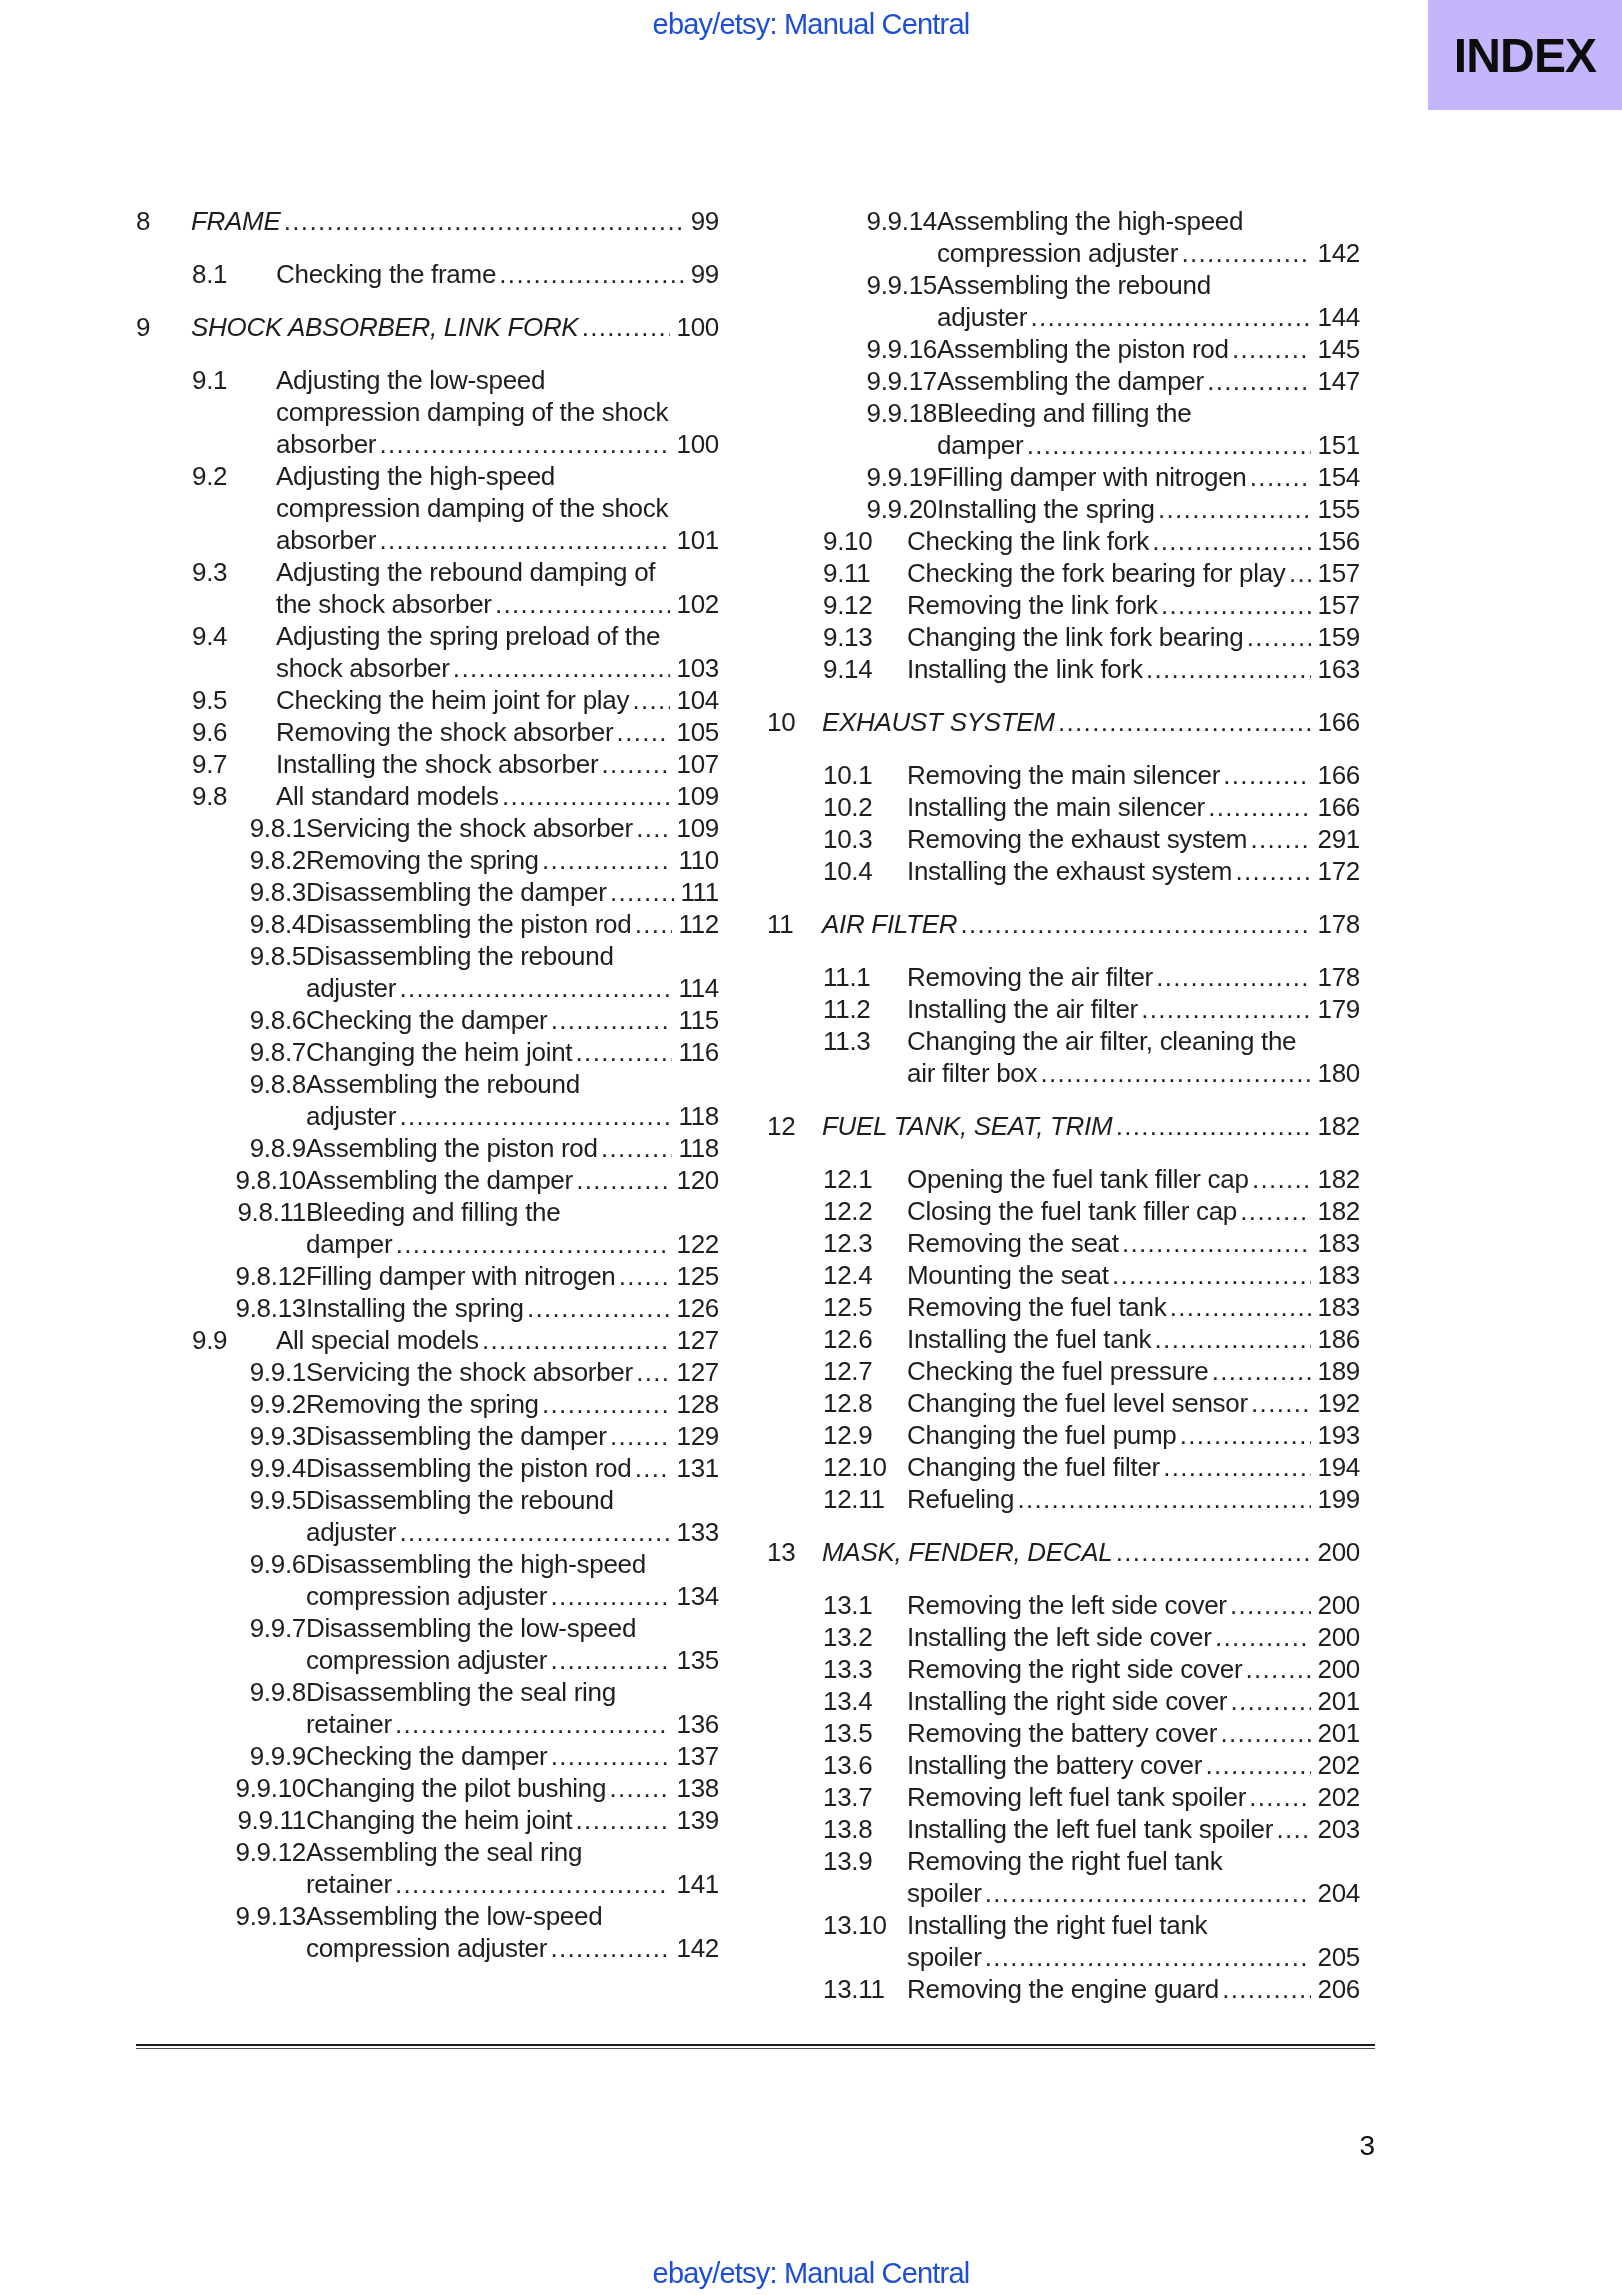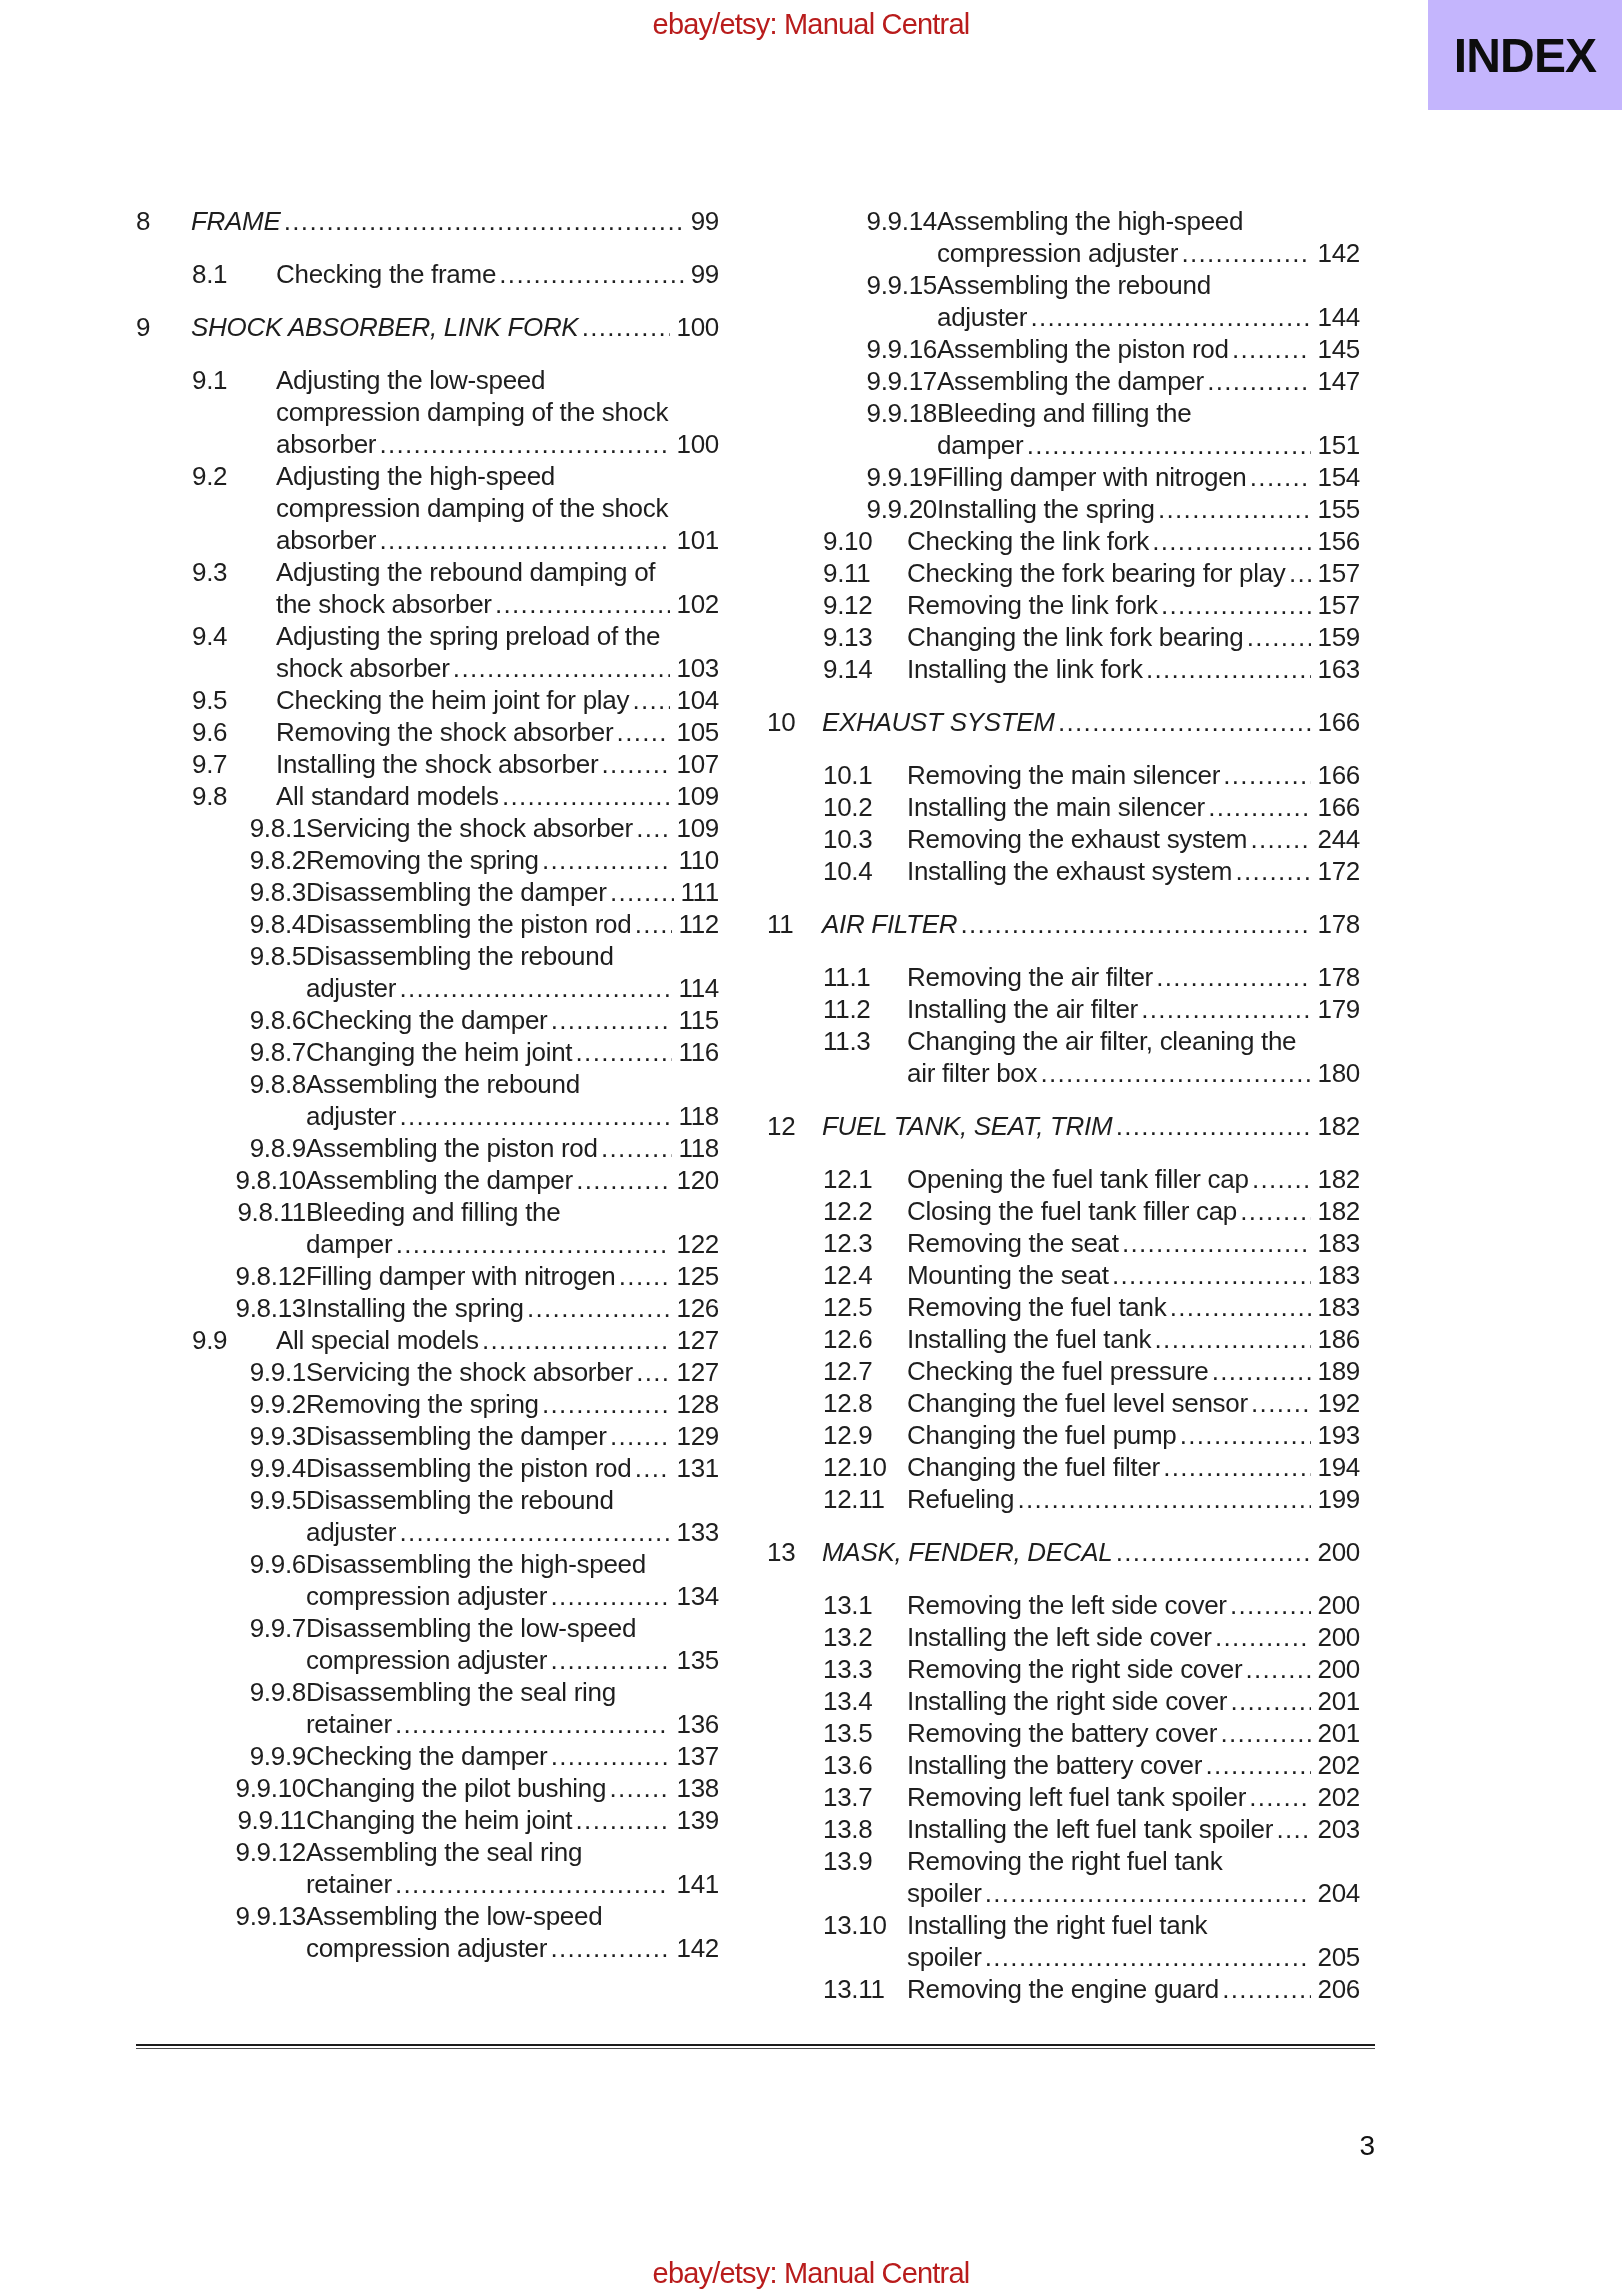--- a/index.html
+++ b/index.html
@@ -9,21 +9,21 @@
     width:1622px; height:2295px;
     background:#ffffff;
     font-family:"Liberation Sans", sans-serif;
     color:#1e1e1e;
     overflow:hidden;
   }
   .watermark {
     position:absolute; left:0; right:0;
     text-align:center;
     font-size:29px; letter-spacing:-0.8px;
-    color:#b91c1c;
+    color:#1d4ed8;
     white-space:nowrap;
   }
   .watermark.top { top:8.3px; }
   .watermark.bottom { bottom:5px; }
   .index-tab {
     position:absolute; top:0; left:1428px;
     width:194px; height:110px;
     background:#a8a8a8;
     display:flex; align-items:center; justify-content:center;
     font-size:48px; font-weight:700; letter-spacing:-0.8px;
@@ -551,21 +551,21 @@
           <span class="title">Installing the main silencer</span>
           <span class="leader"></span>
           <span class="page-col-num">166</span>
         </div>
       </div>
       <div class="entry level-2">
         <div class="row">
           <span class="num">10.3</span>
           <span class="title">Removing the exhaust system</span>
           <span class="leader"></span>
-          <span class="page-col-num">244</span>
+          <span class="page-col-num">291</span>
         </div>
       </div>
       <div class="entry level-2">
         <div class="row">
           <span class="num">10.4</span>
           <span class="title">Installing the exhaust system</span>
           <span class="leader"></span>
           <span class="page-col-num">172</span>
         </div>
       </div>

